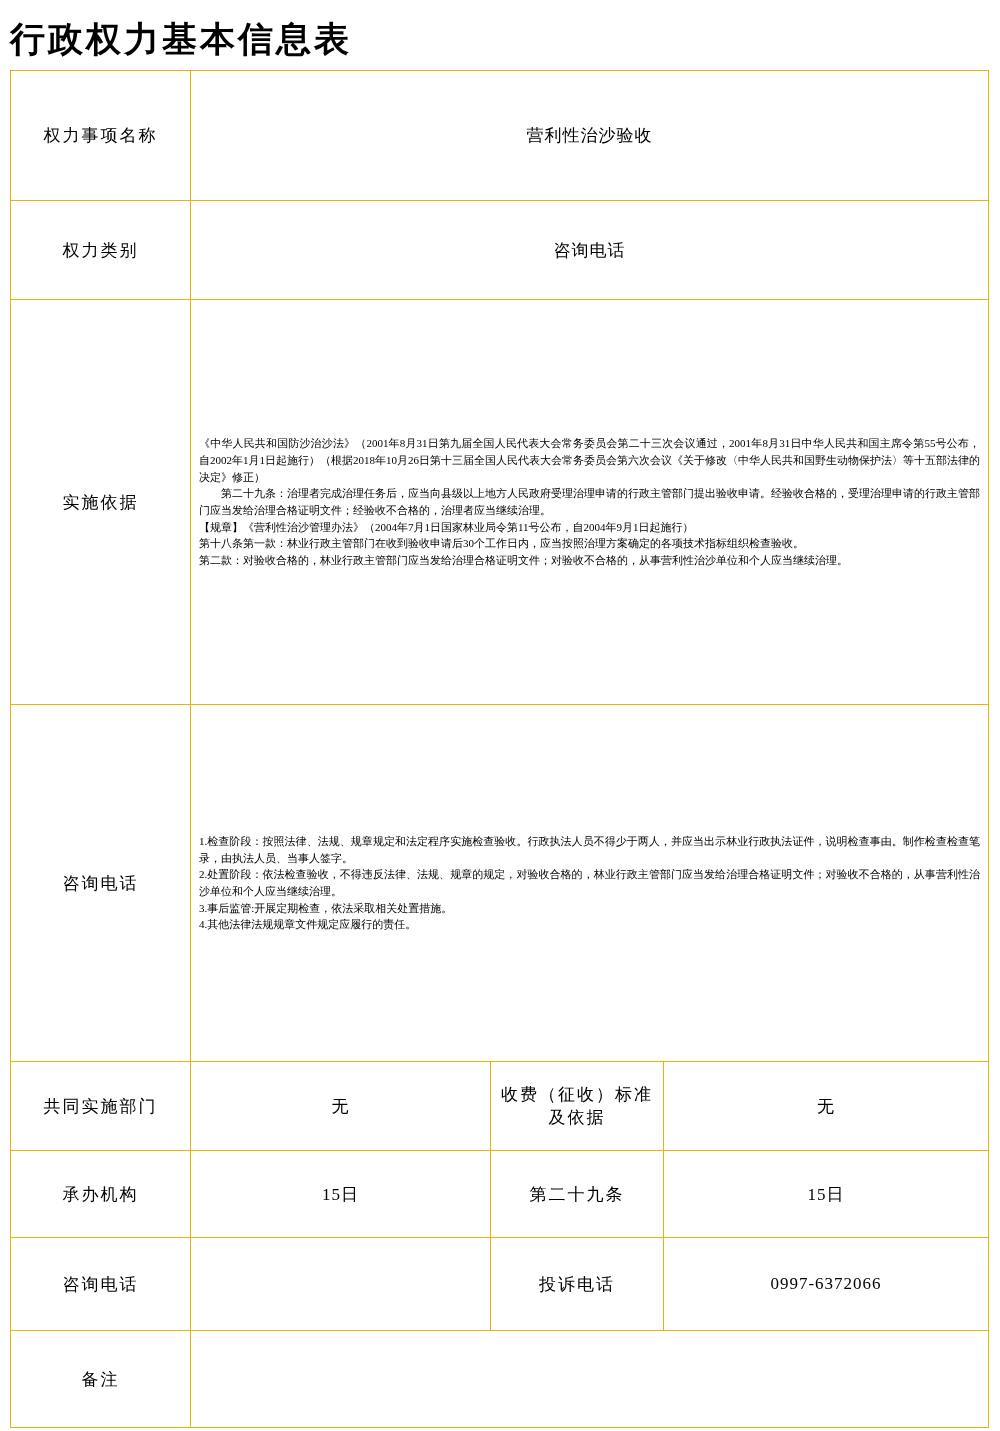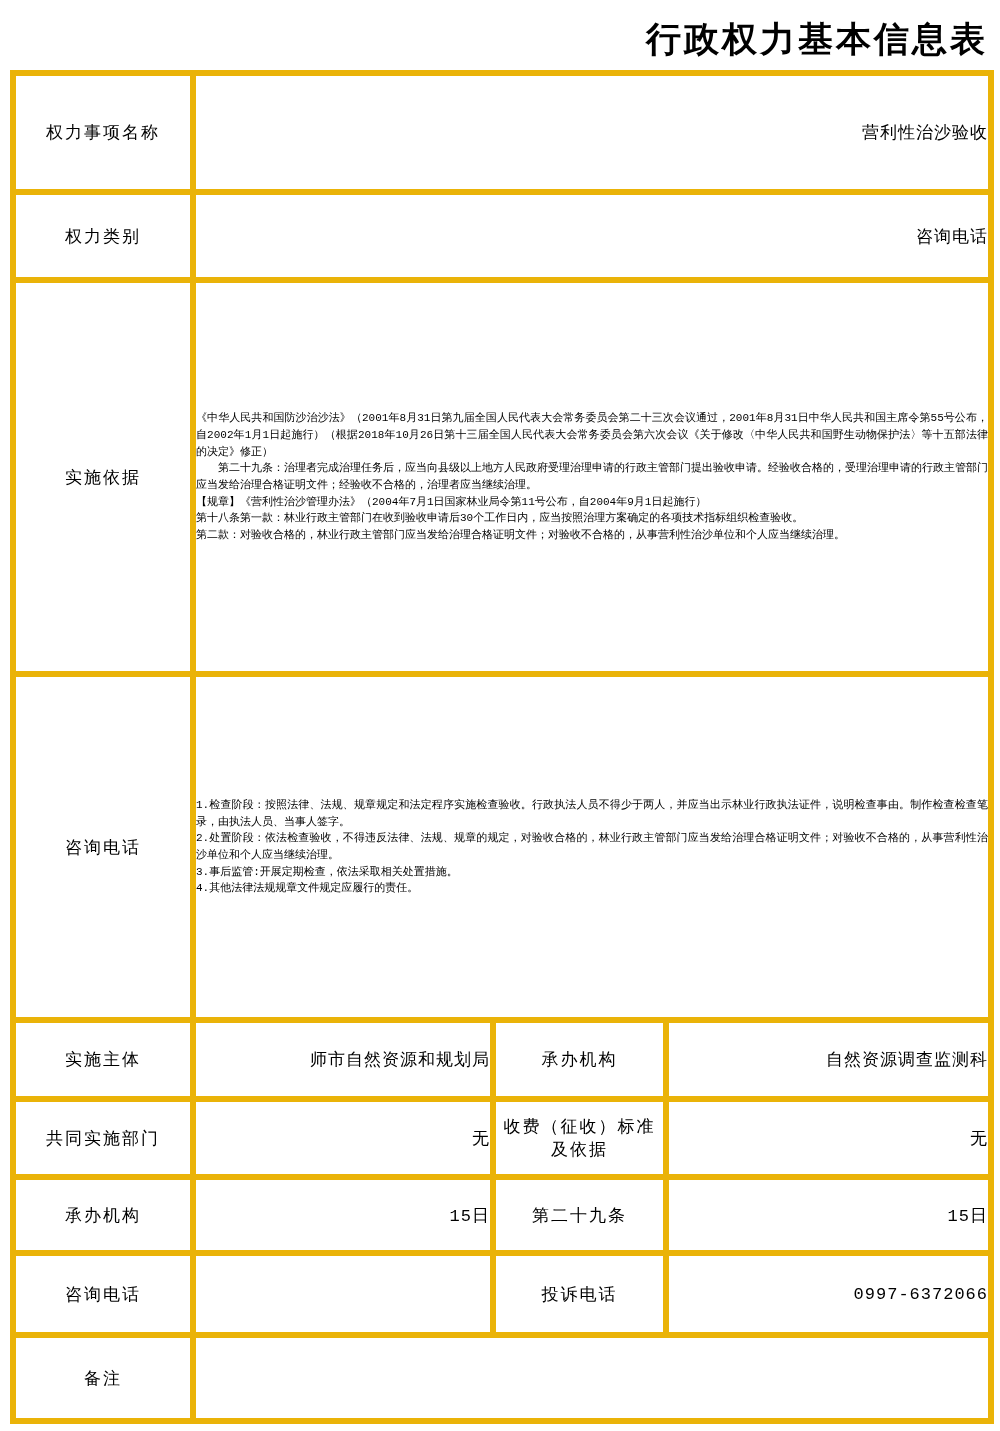--- a/index.html
+++ b/index.html
@@ -22,53 +22,53 @@
     box-sizing: border-box;
   }
 
   .doc-title {
     position: absolute;
     left: 10px;
     top: 12px;
     width: 978px;
     height: 56px;
     line-height: 56px;
-    text-align: right;
+    text-align: left;
     font-size: 35px;
     font-weight: bold;
     letter-spacing: 3px;
     font-family: "Liberation Serif", "DejaVu Serif", serif;
   }
 
   table.info-table {
     position: absolute;
     left: 10px;
     top: 70px;
     width: 978px;
     border-collapse: collapse;
     table-layout: fixed;
   }
 
   table.info-table td {
-    border: 6px solid #eab308;
+    border: 1px solid #eab308;
     vertical-align: middle;
     font-size: 17px;
-    font-family: Liberation Mono, monospace;
-    padding: 0;
+    font-family: Liberation Serif, serif;
+    padding: 8px;
   }
 
   .label-cell {
     text-align: center;
     letter-spacing: 2px;
     font-size: 18px;
     padding: 4px 2px;
   }
 
   .center-cell {
-    text-align: right;
+    text-align: center;
     font-size: 18px;
     letter-spacing: 1px;
     padding: 6px 4px;
   }
 
   .body-cell {
     text-align: left;
     vertical-align: middle;
     padding: 8px 10px 8px 12px;
   }
@@ -130,26 +130,20 @@
       <tr>
         <td class="label-cell" style="height:340px;">咨询电话</td>
         <td class="body-cell" colspan="3">
           <div class="body-text">1.检查阶段：按照法律、法规、规章规定和法定程序实施检查验收。行政执法人员不得少于两人，并应当出示林业行政执法证件，说明检查事由。制作检查检查笔录，由执法人员、当事人签字。
 2.处置阶段：依法检查验收，不得违反法律、法规、规章的规定，对验收合格的，林业行政主管部门应当发给治理合格证明文件；对验收不合格的，从事营利性治沙单位和个人应当继续治理。
 3.事后监管:开展定期检查，依法采取相关处置措施。
 4.其他法律法规规章文件规定应履行的责任。</div>
         </td>
       </tr>
 
-      <tr>
-        <td class="label-cell" style="height:73px;">实施主体</td>
-        <td class="center-cell">师市自然资源和规划局</td>
-        <td class="label-cell">承办机构</td>
-        <td class="center-cell">自然资源调查监测科</td>
-      </tr>
 
 
       <tr>
         <td class="label-cell" style="height:72px;">共同实施部门</td>
         <td class="center-cell">无</td>
         <td class="label-cell">收费（征收）标准及依据</td>
         <td class="center-cell">无</td>
       </tr>
 
       <tr>

